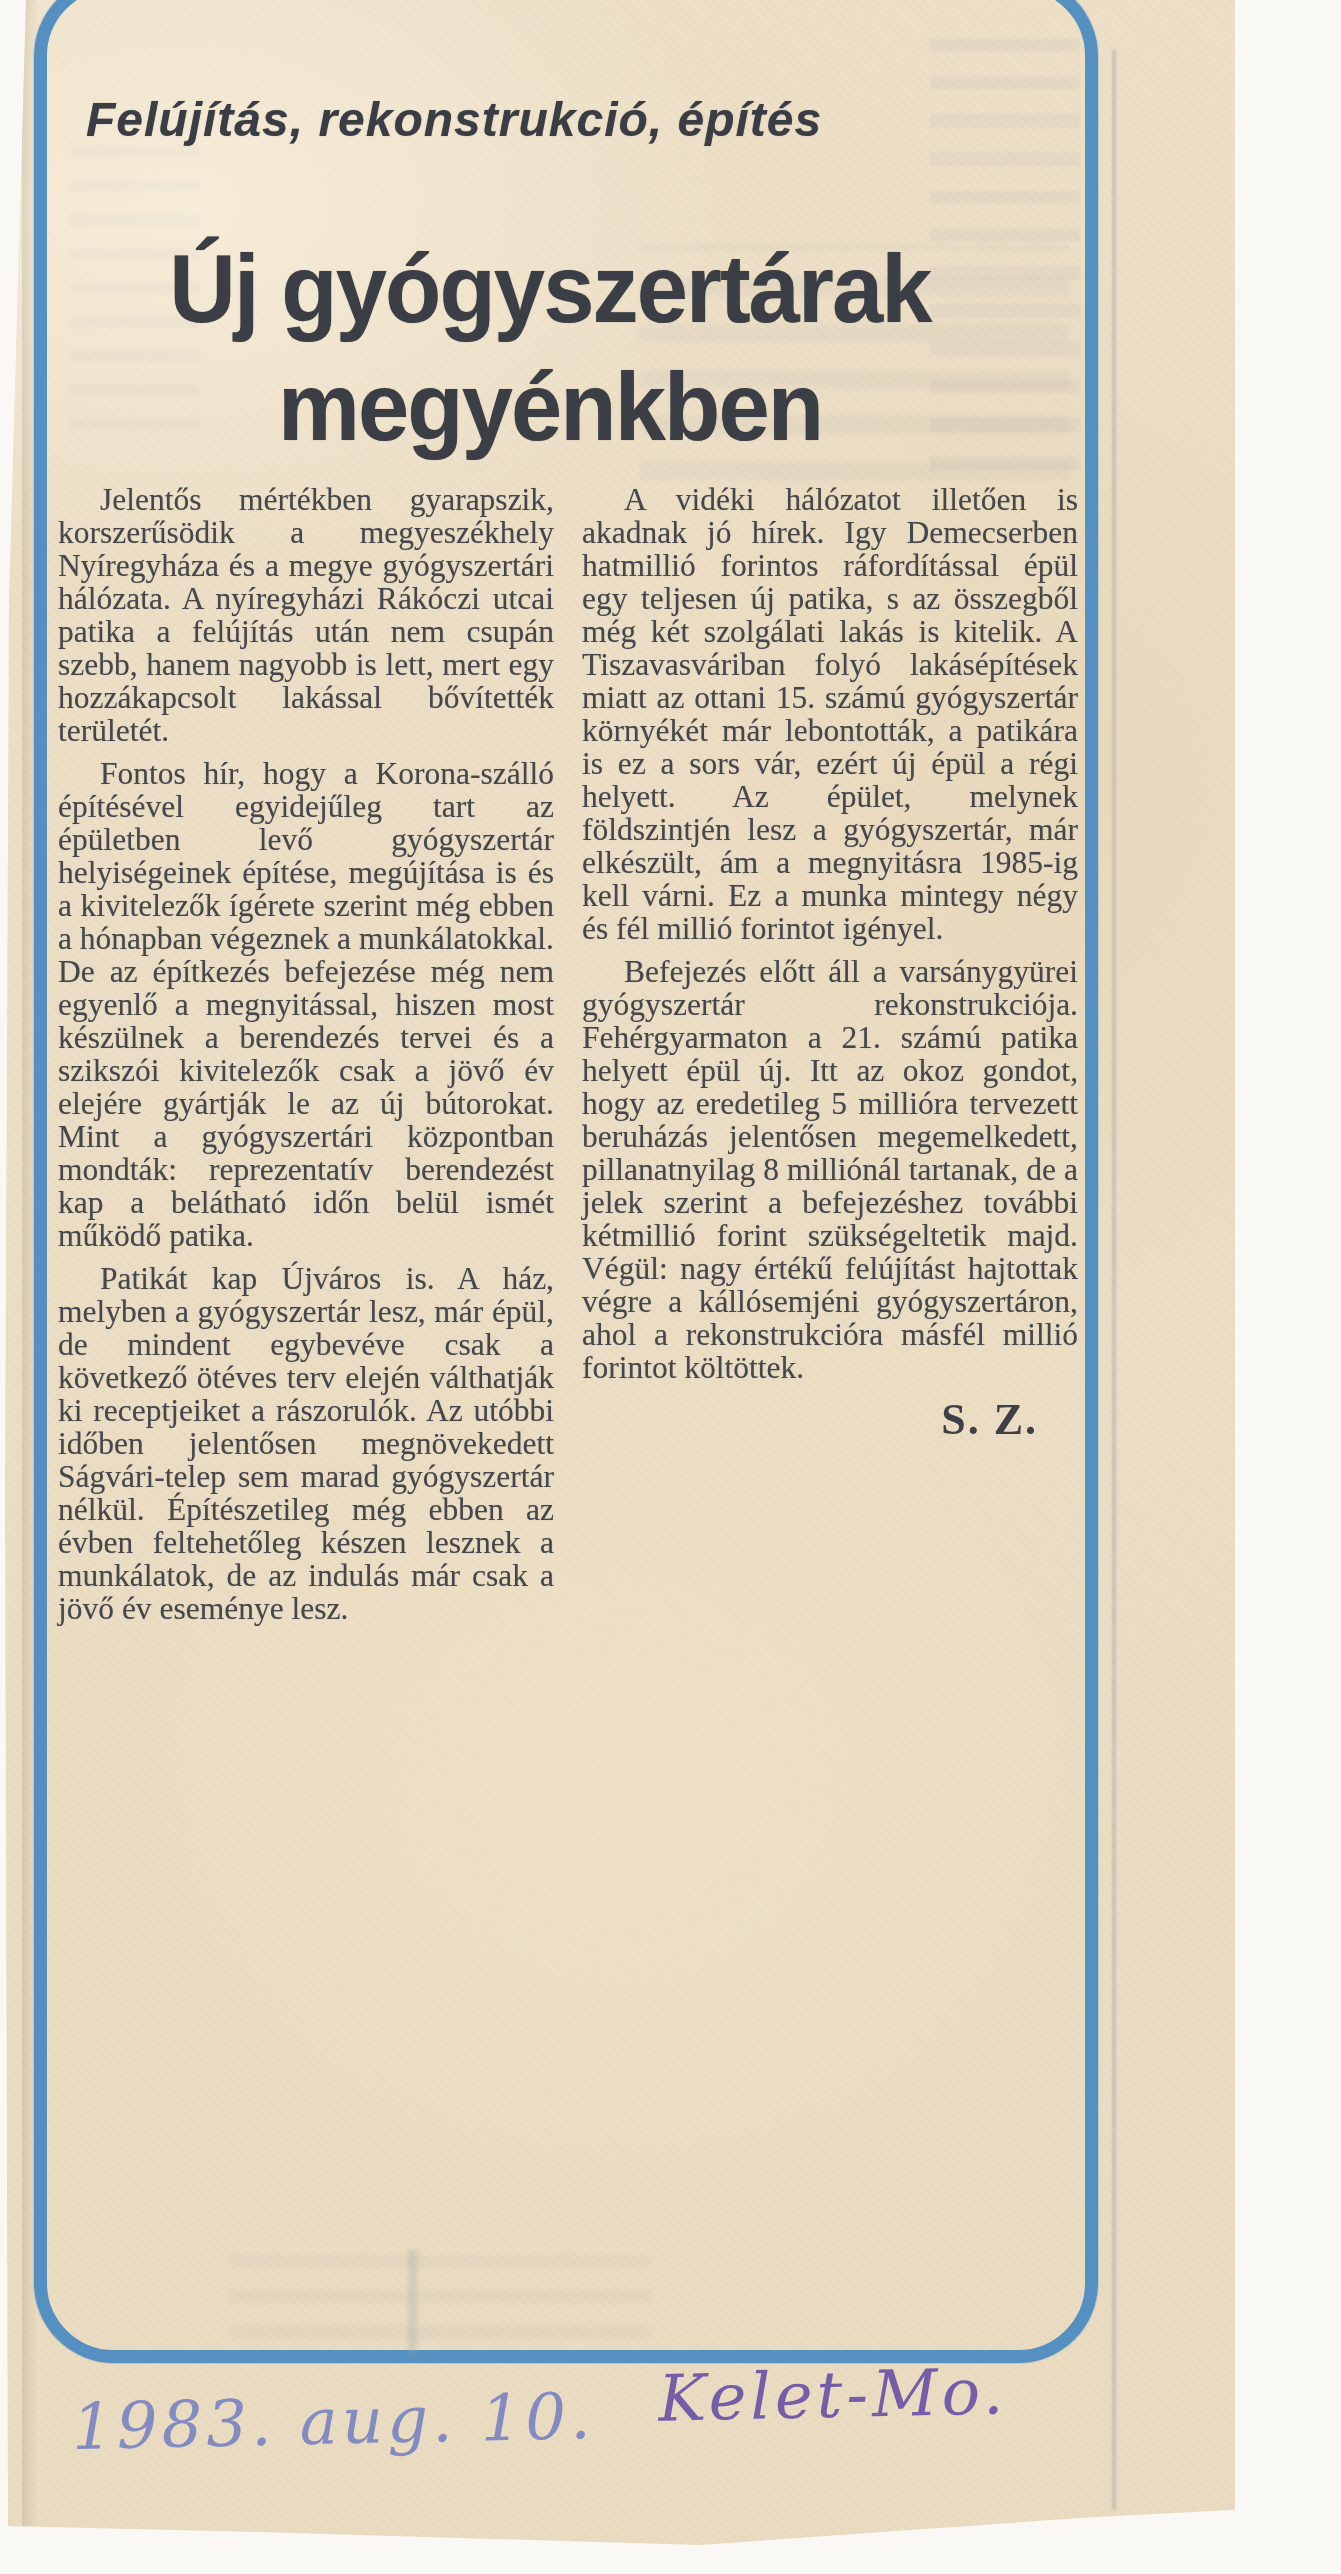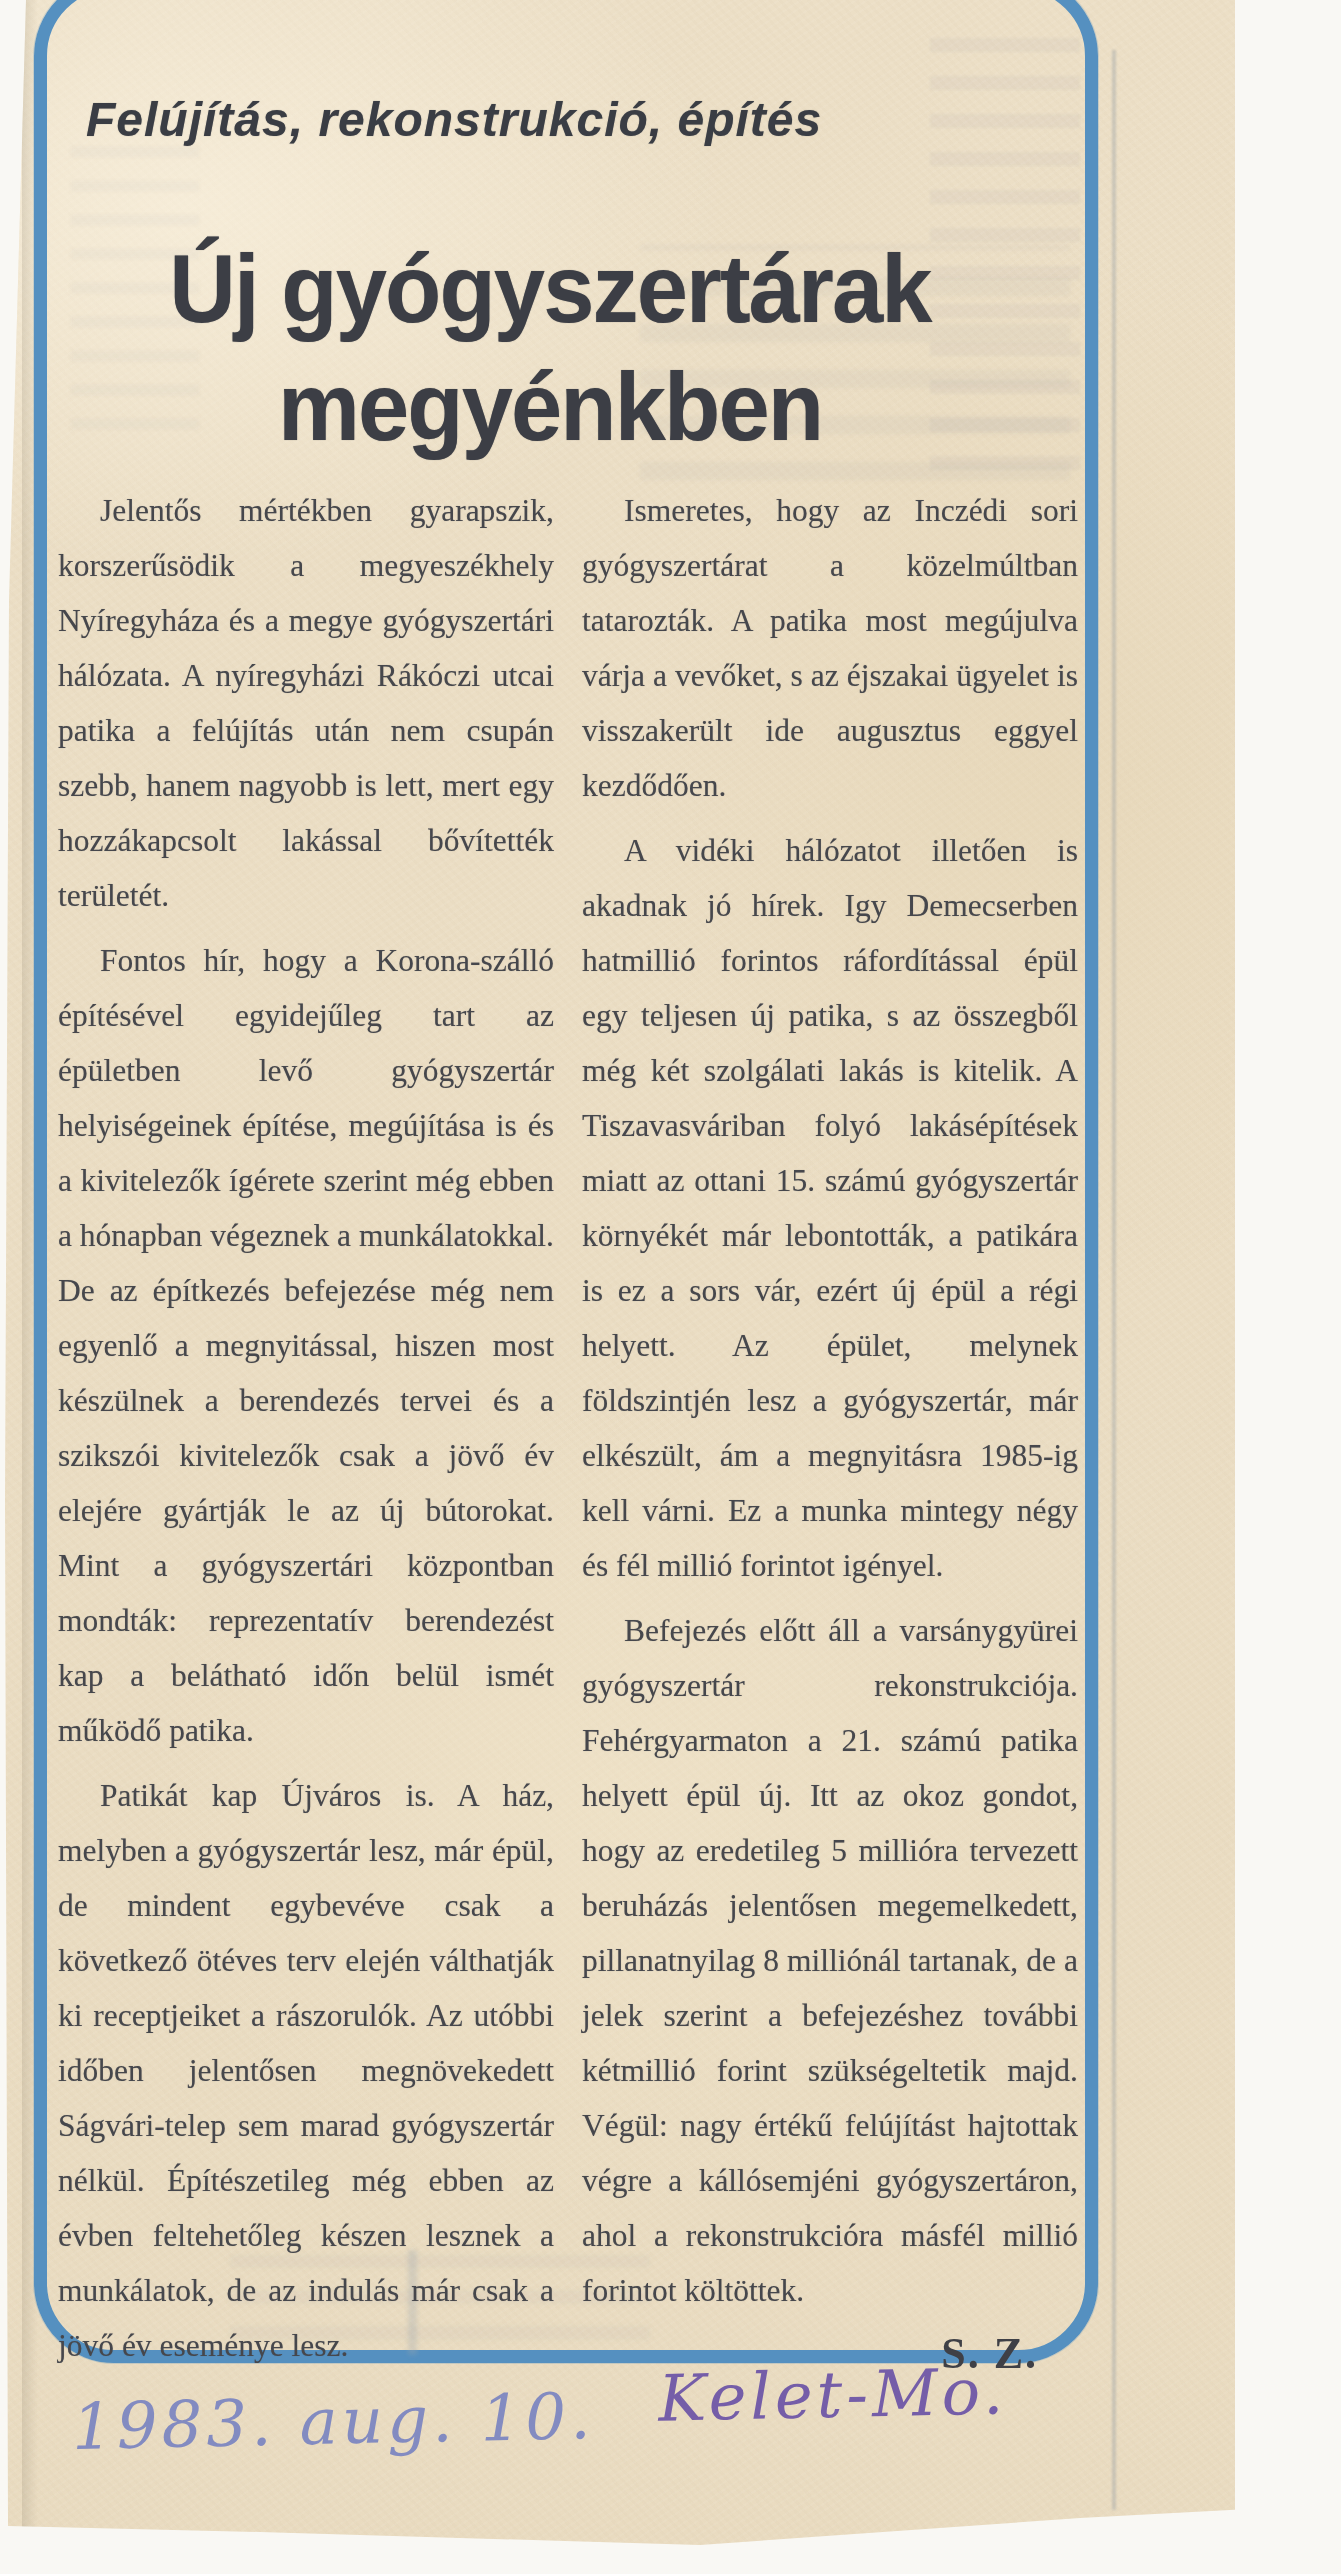--- a/index.html
+++ b/index.html
@@ -90,21 +90,21 @@
   .title span{display:block;}
   .columns{
     position:absolute;left:58px;top:483px;width:1020px;
     display:flex;gap:28px;
   }
   .col{width:496px;}
   .col p{
     margin:0 0 10px 0;
     text-indent:42px;
     text-align:justify;
-    font-size:31.5px;line-height:55px;
+    font-size:31.5px;line-height:33px;
     color:#46474c;
     text-shadow:0 0 1px rgba(70,71,76,.35);
   }
   .signature{
     text-align:right;
     padding-right:40px;
     font-weight:bold;
     font-size:44px;
     letter-spacing:2px;
     color:#3f4046;
@@ -149,21 +149,20 @@
     <span>megyénkben</span>
   </h1>
 
   <div class="columns">
     <div class="col">
       <p>Jelentős mértékben gyarapszik, korszerűsödik a megyeszékhely Nyíregyháza és a megye gyógyszertári hálózata. A nyíregyházi Rákóczi utcai patika a felújítás után nem csupán szebb, hanem nagyobb is lett, mert egy hozzákapcsolt lakással bővítették területét.</p>
       <p>Fontos hír, hogy a Korona-szálló építésével egyidejűleg tart az épületben levő gyógyszertár helyiségeinek építése, megújítása is és a kivitelezők ígérete szerint még ebben a hónapban végeznek a munkálatokkal. De az építkezés befejezése még nem egyenlő a megnyitással, hiszen most készülnek a berendezés tervei és a szikszói kivitelezők csak a jövő év elejére gyártják le az új bútorokat. Mint a gyógyszertári központban mondták: reprezentatív berendezést kap a belátható időn belül ismét működő patika.</p>
       <p>Patikát kap Újváros is. A ház, melyben a gyógyszertár lesz, már épül, de mindent egybevéve csak a következő ötéves terv elején válthatják ki receptjeiket a rászorulók. Az utóbbi időben jelentősen megnövekedett Ságvári-telep sem marad gyógyszertár nélkül. Építészetileg még ebben az évben feltehetőleg készen lesznek a munkálatok, de az indulás már csak a jövő év eseménye lesz.</p>
     </div>
     <div class="col">
-      <p>Ismeretes, hogy az Inczédi sori gyógyszertárat a közelmúltban tatarozták. A patika most megújulva várja a vevőket, s az éjszakai ügyelet is visszakerült ide augusztus eggyel kezdődően.</p>
       <p>A vidéki hálózatot illetően is akadnak jó hírek. Igy Demecserben hatmillió forintos ráfordítással épül egy teljesen új patika, s az összegből még két szolgálati lakás is kitelik. A Tiszavasváriban folyó lakásépítések miatt az ottani 15. számú gyógyszertár környékét már lebontották, a patikára is ez a sors vár, ezért új épül a régi helyett. Az épület, melynek földszintjén lesz a gyógyszertár, már elkészült, ám a megnyitásra 1985-ig kell várni. Ez a munka mintegy négy és fél millió forintot igényel.</p>
       <p>Befejezés előtt áll a varsánygyürei gyógyszertár rekonstrukciója. Fehérgyarmaton a 21. számú patika helyett épül új. Itt az okoz gondot, hogy az eredetileg 5 millióra tervezett beruházás jelentősen megemelkedett, pillanatnyilag 8 milliónál tartanak, de a jelek szerint a befejezéshez további kétmillió forint szükségeltetik majd. Végül: nagy értékű felújítást hajtottak végre a kállósemjéni gyógyszertáron, ahol a rekonstrukcióra másfél millió forintot költöttek.</p>
       <div class="signature">S. Z.</div>
     </div>
   </div>
 
   <div class="handwriting">
     <span class="hw-date">1983. aug. 10.</span>
     <span class="hw-source">Kelet-Mo.</span>
   </div>

